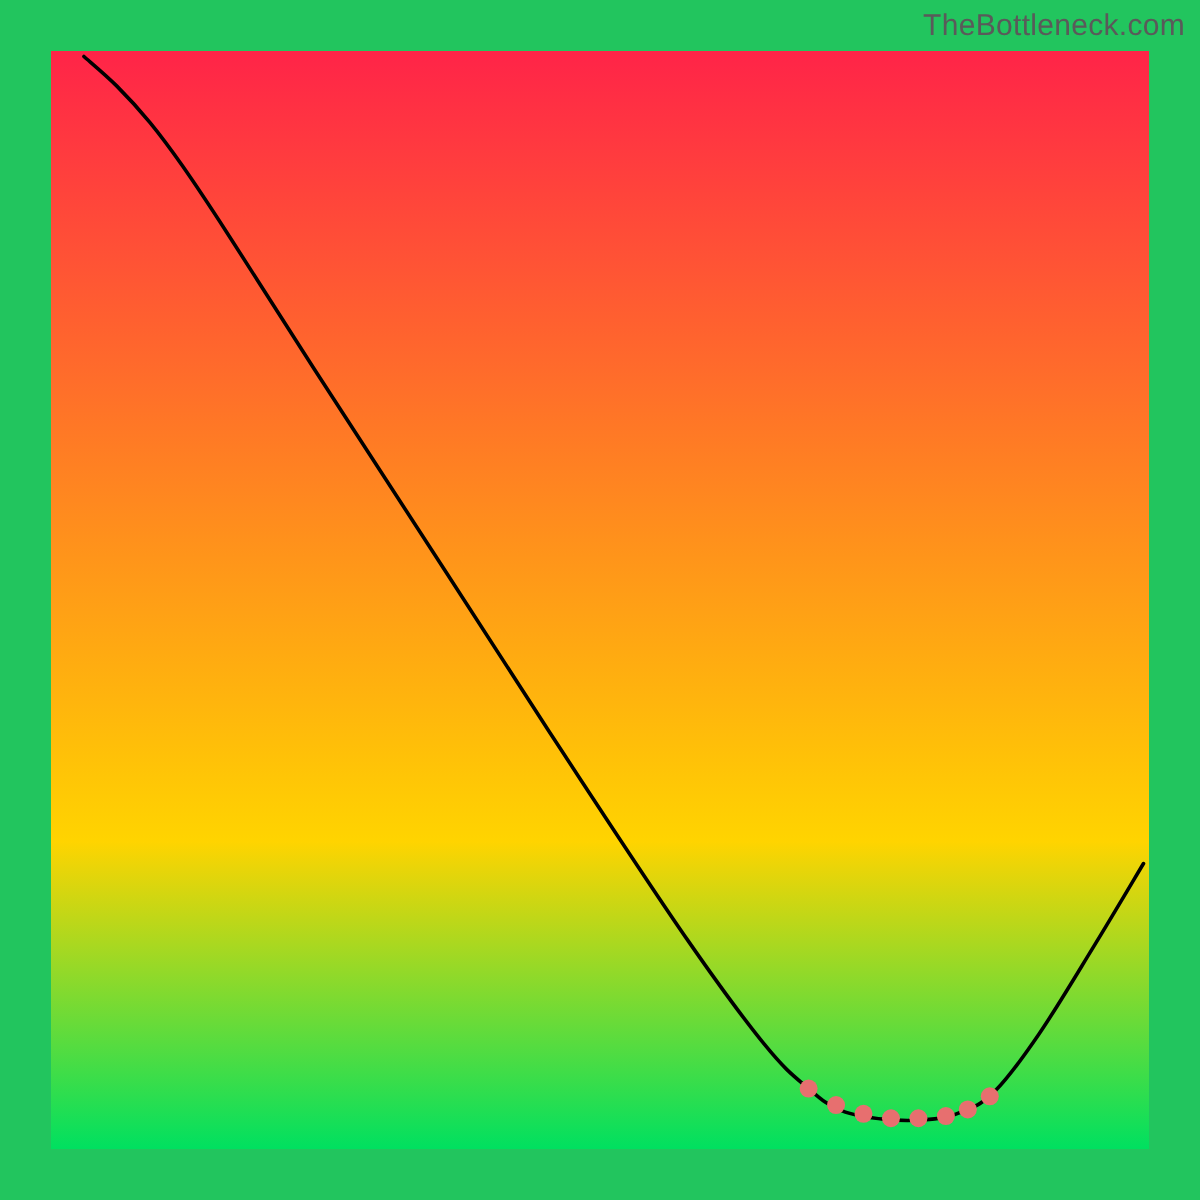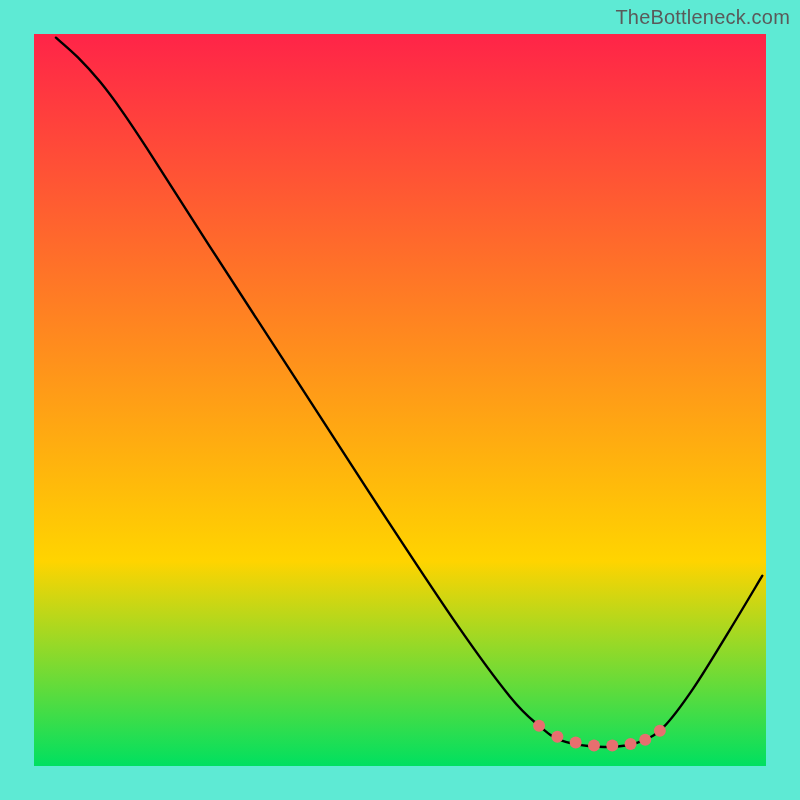--- a/index.html
+++ b/index.html
@@ -8,21 +8,21 @@
     width: 800px;
     height: 800px;
     background: #000;
     font-family: Arial, Helvetica, sans-serif;
     overflow: hidden;
   }
   .stage {
     position: relative;
     width: 800px;
     height: 800px;
-    background: #5eead4;
+    background: #22c55e;
     text-align: right;
   }
   .watermark {
     position: absolute;
     top: 6px;
     right: 10px;
     color: #5a5a5a;
     font-size: 20px;
     letter-spacing: 0.2px;
     font-weight: 500;

